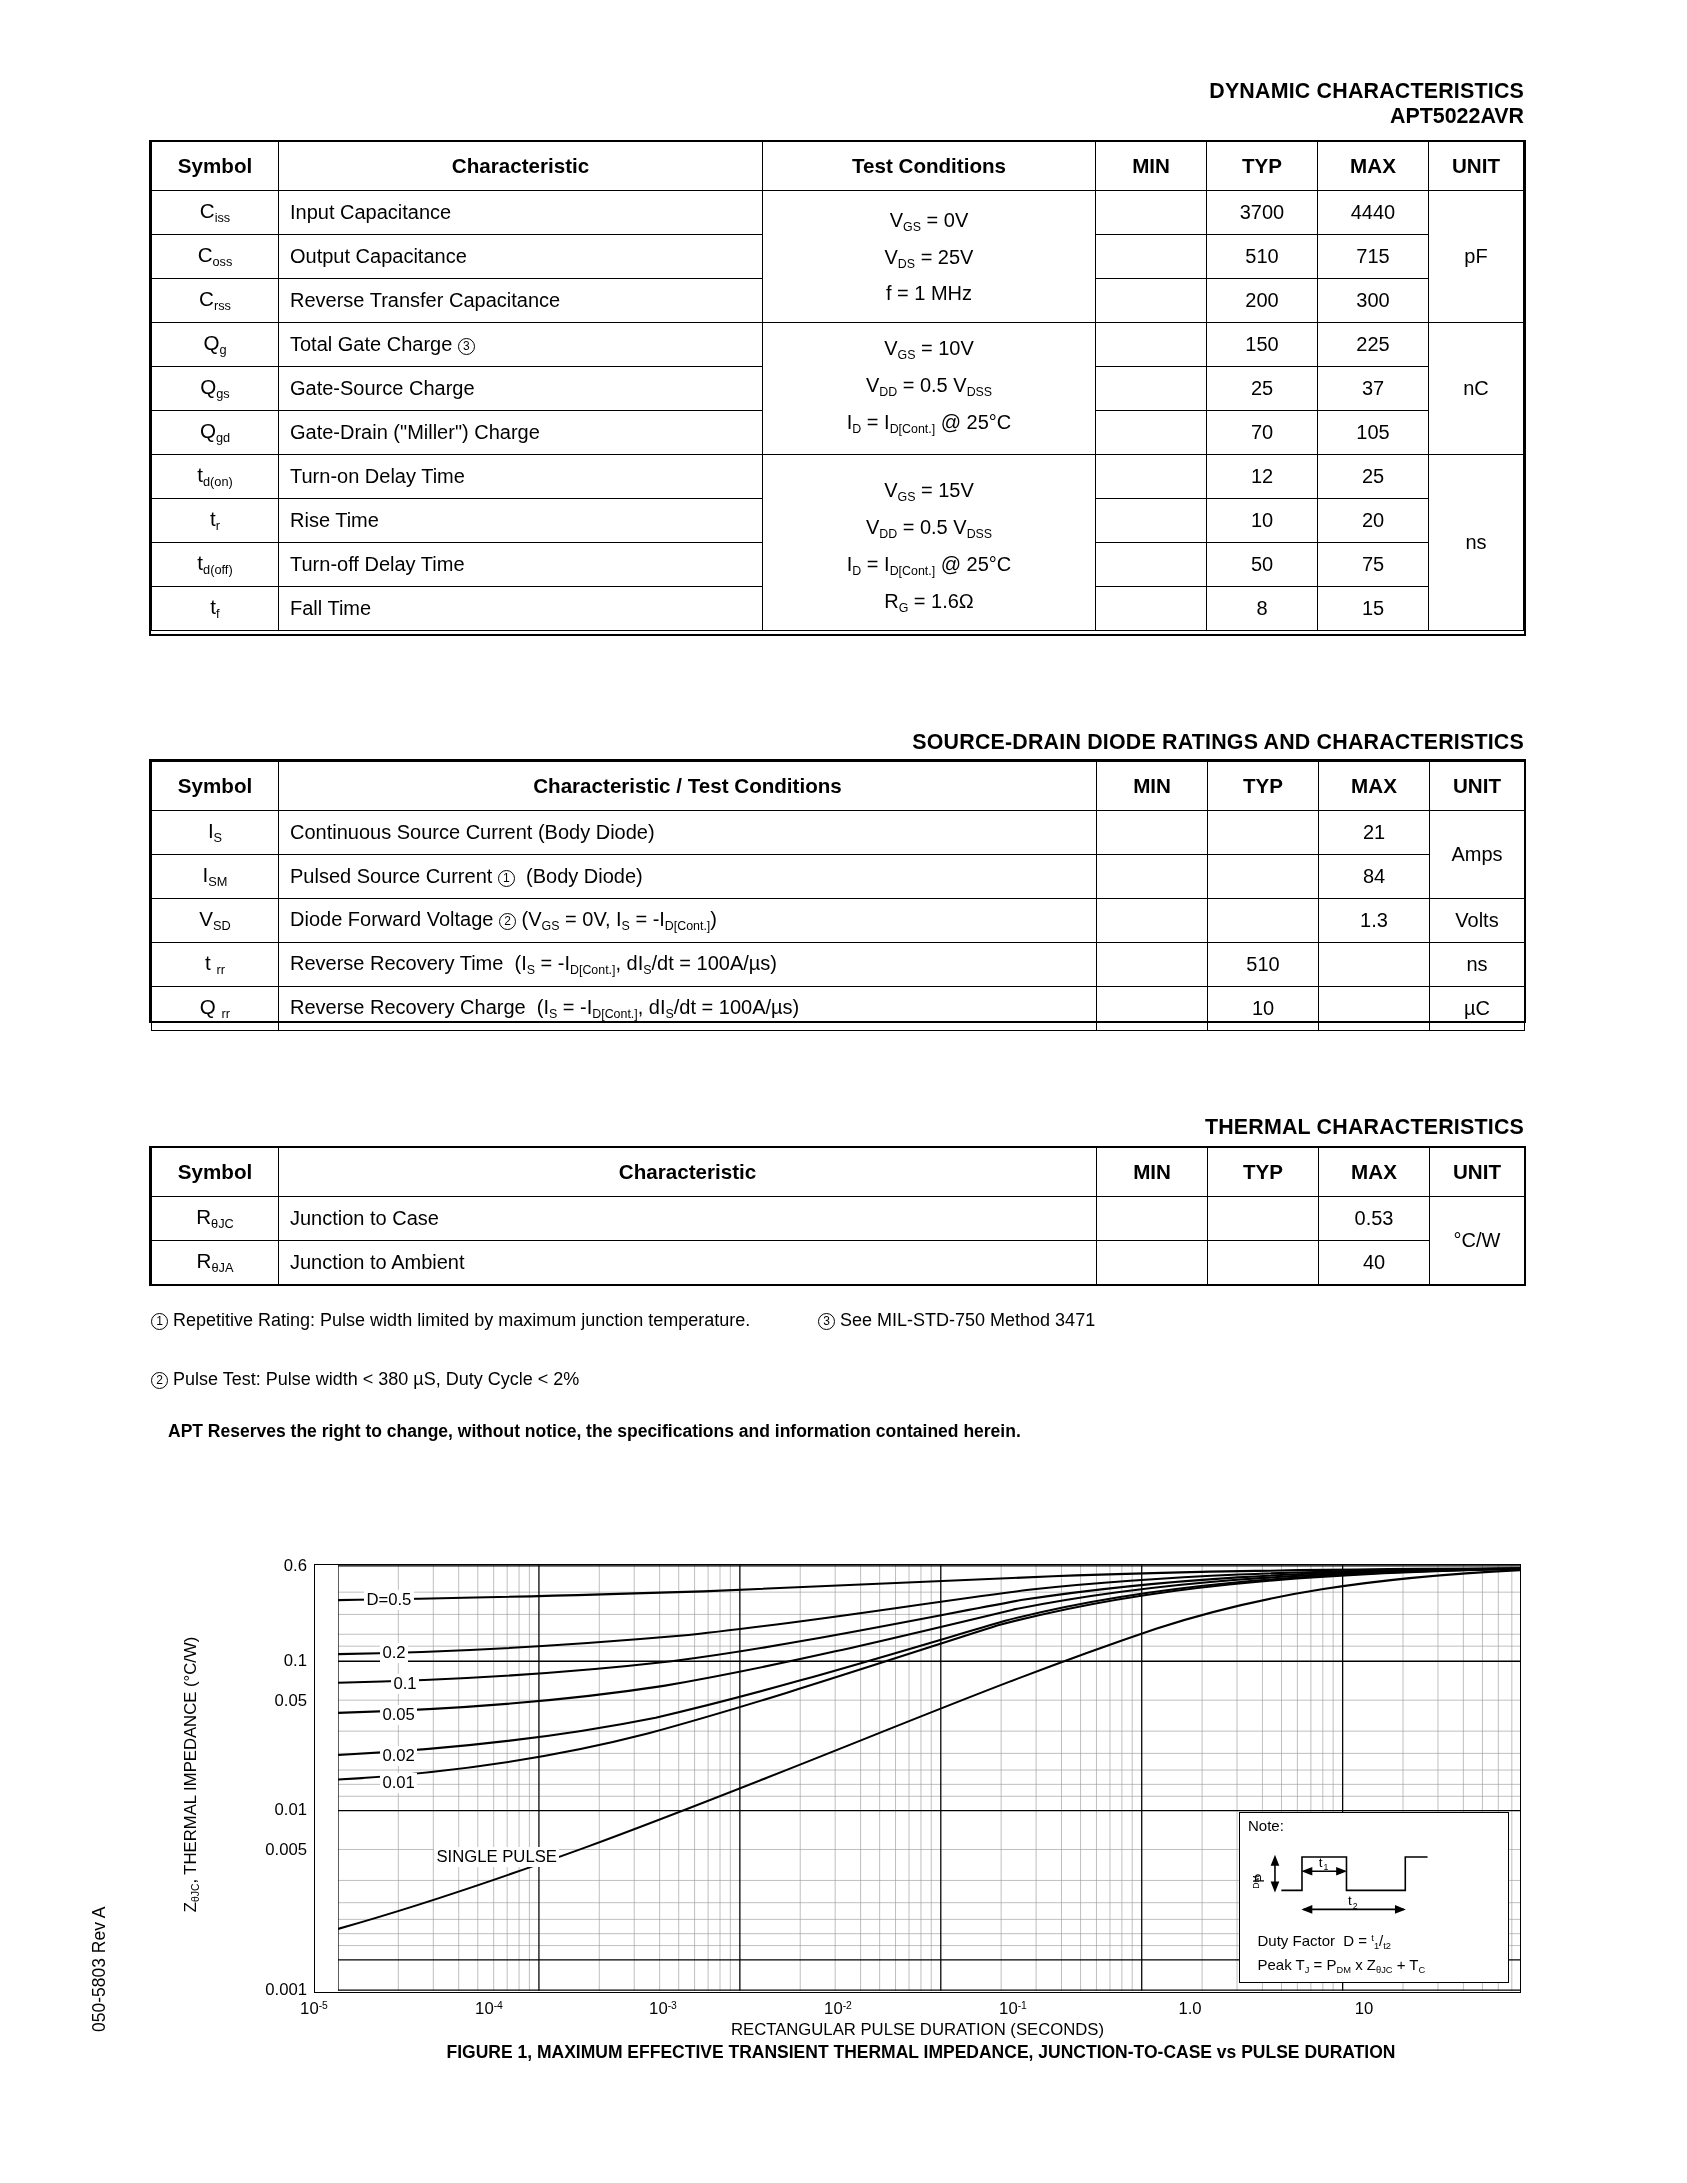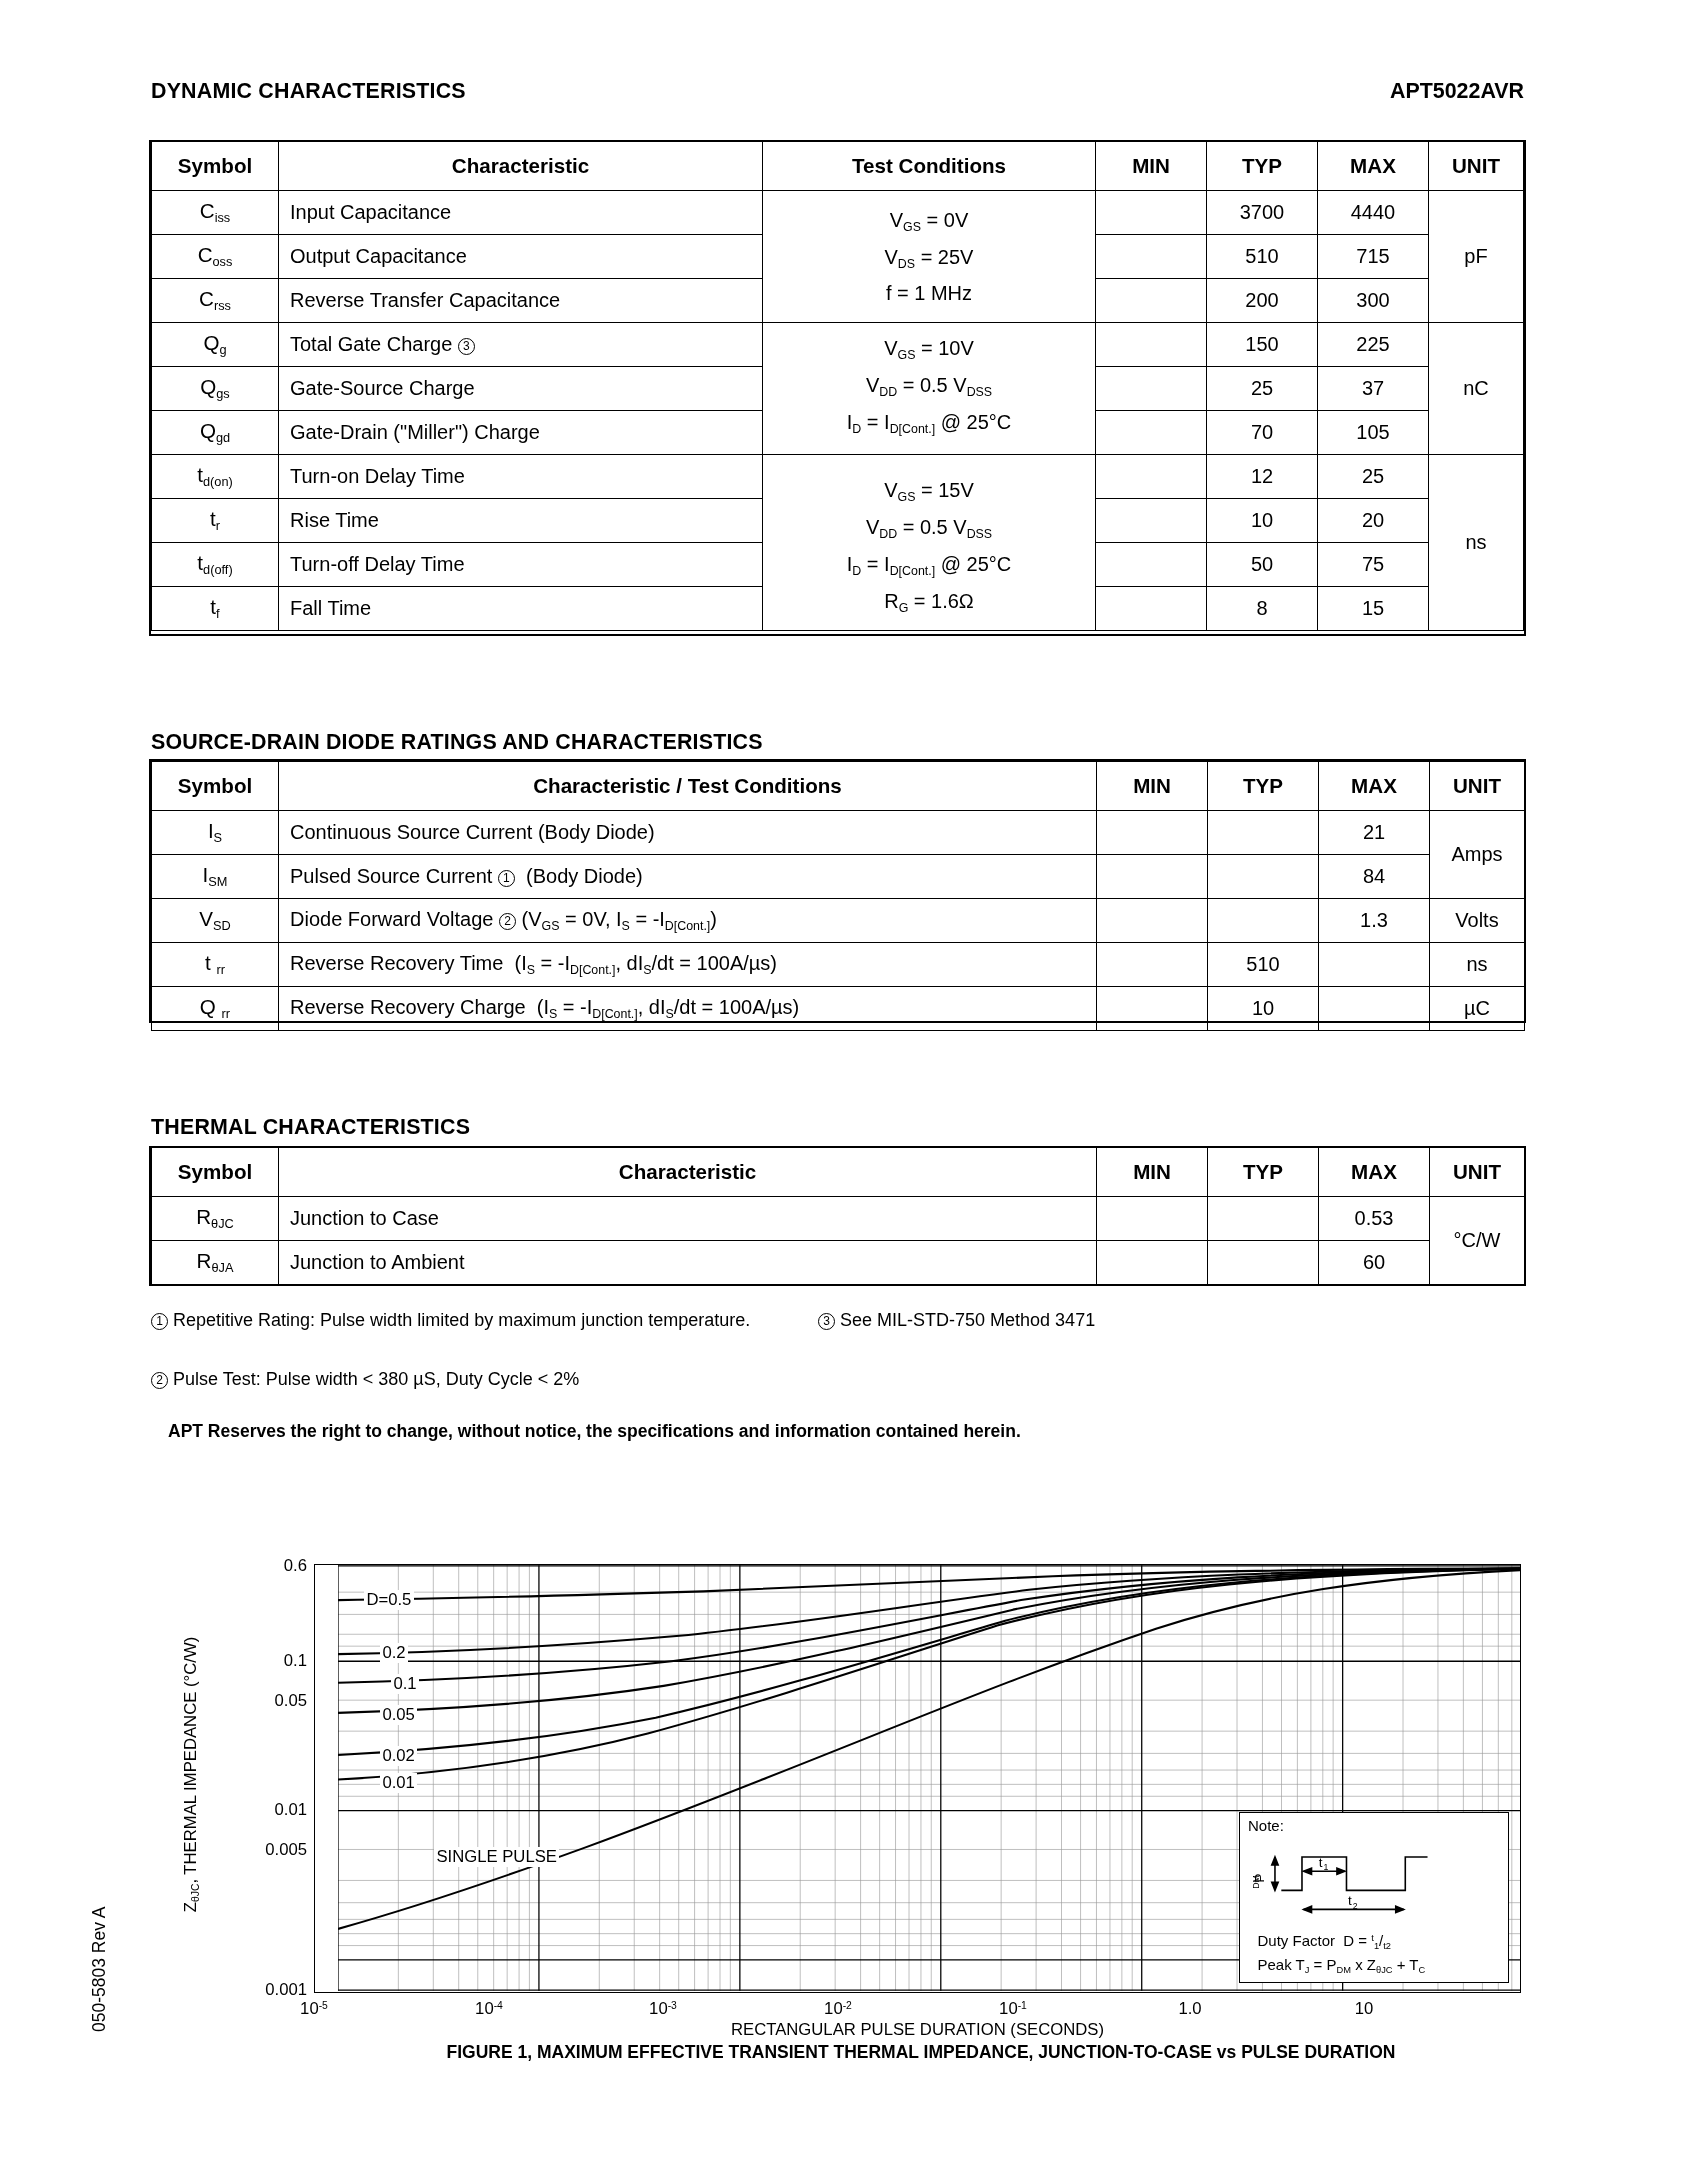--- a/index.html
+++ b/index.html
@@ -34,20 +34,21 @@
     font-weight: bold;
     text-align: right;
   }
   .hdr-row {
     position: absolute;
     display: flex;
     justify-content: space-between;
     align-items: flex-end;
     width: 1373px;
     left: 151px;
+    flex-direction: column;
   }
   
   table.dt {
     position: absolute;
     border-collapse: collapse;
     table-layout: fixed;
     font-size: 20px;
     background: #fff;
   }
   table.dt td, table.dt th {
@@ -412,21 +413,21 @@
       <td></td>
       <td></td>
       <td>0.53</td>
       <td rowspan="2">°C/W</td>
     </tr>
     <tr>
       <td class="sym">R<sub>θJA</sub></td>
       <td class="lft">Junction to Ambient</td>
       <td></td>
       <td></td>
-      <td>60</td>
+      <td>40</td>
     </tr>
   </tbody>
     </table>
   <div class="outer-border" style="left:149px; top:1146px; width:1377px; height:140px;"></div>
 
   <div class="fn" style="left:151px; top:1308px; width:603px;">
     <span class="circ">1</span>
     <span>Repetitive Rating: Pulse width limited by maximum junction temperature.</span>
   </div>
   <div class="fn" style="left:151px; top:1367px; width:603px;">

